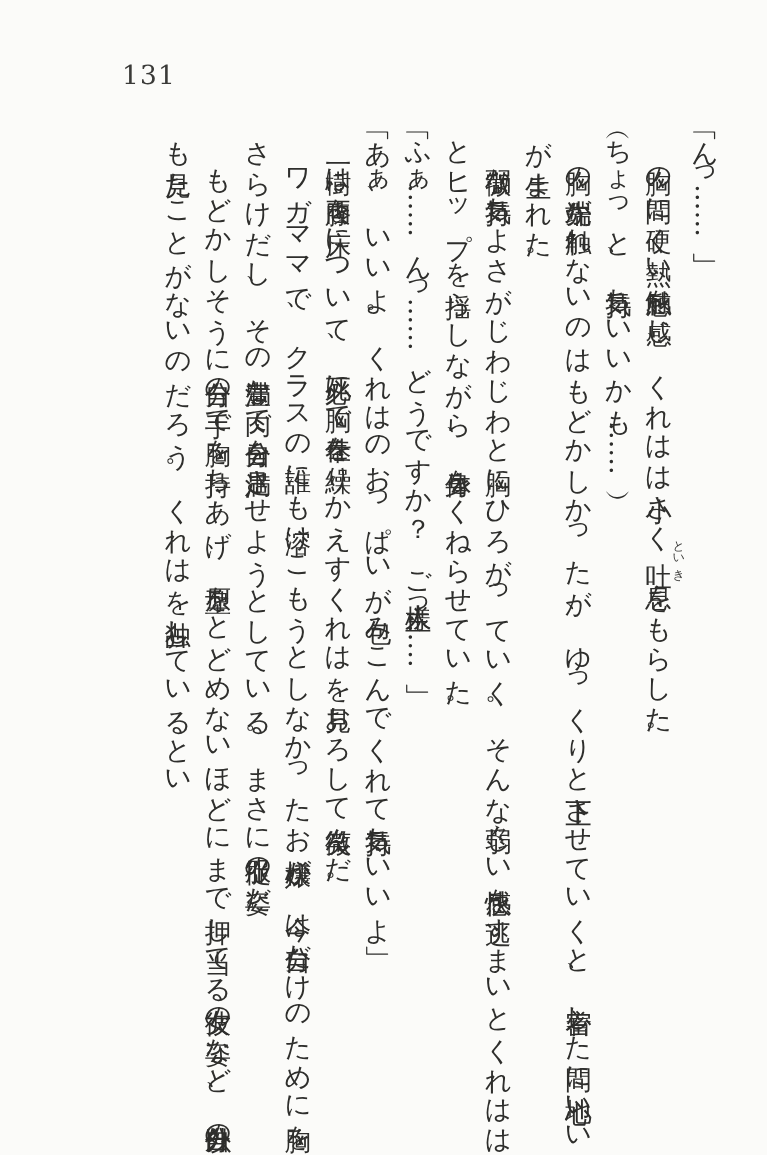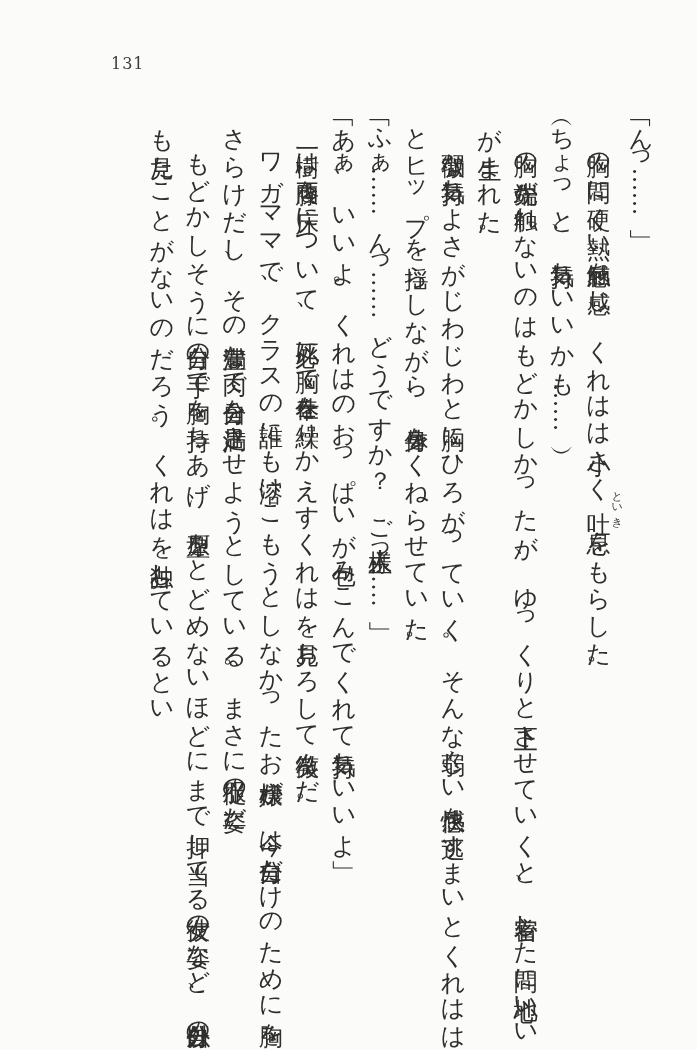--- a/index.html
+++ b/index.html
@@ -16,21 +16,21 @@
   }
   .book-page {
     position: absolute;
     inset: 0;
     background: #fbfbf9;
   }
   .page-number {
     position: absolute;
     top: 54px;
     left: 111px;
-    font-size: 16px;
+    font-size: 24px;
     letter-spacing: 1px;
     color: #3a3a38;
     font-family: "DejaVu Serif", "Liberation Serif", serif;
   }
   .text-area {
     position: absolute;
     top: 112px;
     right: 38px;
     height: 926px;
     writing-mode: vertical-rl;

